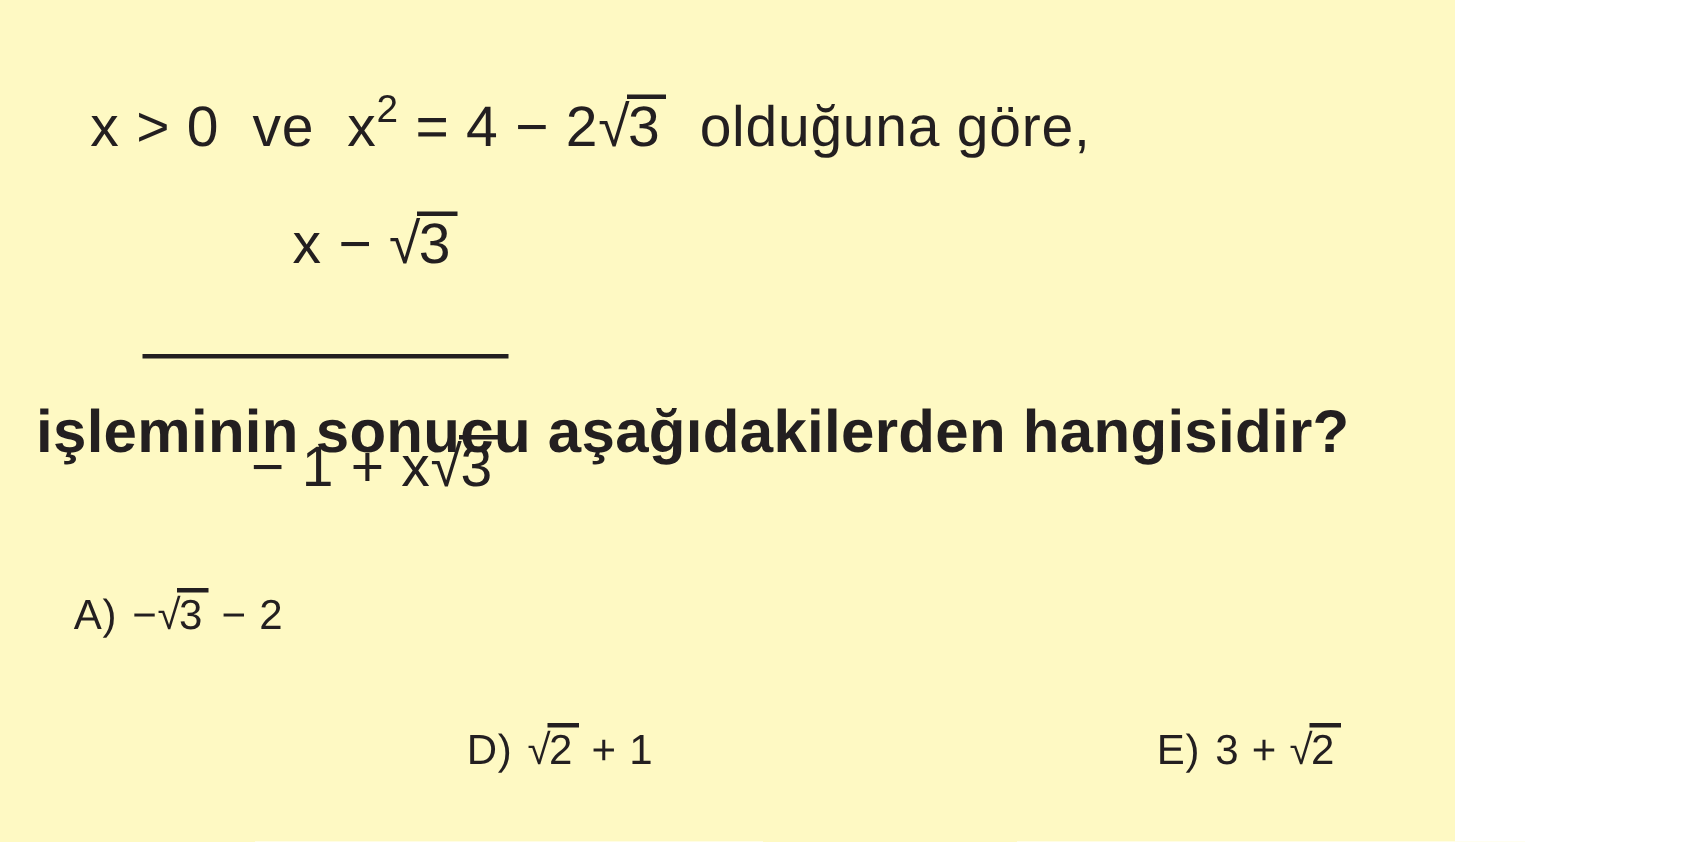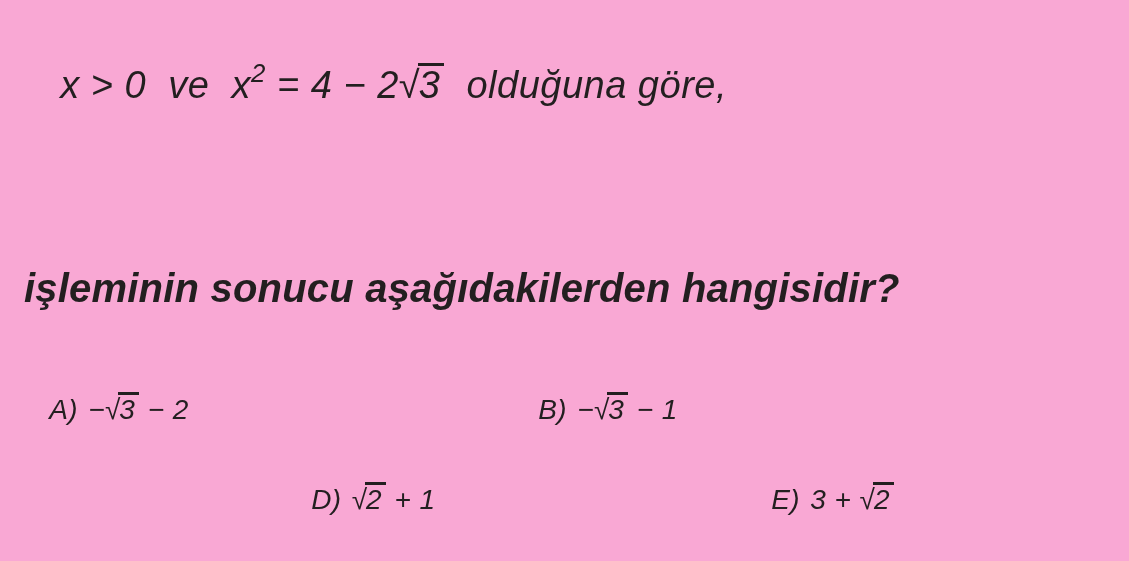--- a/index.html
+++ b/index.html
@@ -2,27 +2,26 @@
 <html><head>
 <meta charset="utf-8">
 <style>
   html, body {
     margin: 0;
     padding: 0;
     background: #ffffff;
   }
   .page {
     position: relative;
-    width: 1129px;
+    width: 970px;
     height: 561px;
-    background: #f9a8d4;
+    background: #fef9c3;
     color: #231f20;
     font-family: "Liberation Sans", sans-serif;
     overflow: hidden;
-    font-style: italic;
   }
   .mathtext {
     white-space: pre-wrap;
   }
   
   .given-line {
     position: absolute;
     left: 16px;
     top: 20px;
     font-size: 38px;
@@ -92,30 +91,35 @@
 </style>
 </head>
 <body>
 
 <div class="page">
 
   <div class="given-line mathtext">
     <span>x &gt; 0  ve  x</span><sup>2</sup><span> = 4 − 2</span><span class="sqrt"><span class="sqrt-sym">√</span><span class="sqrt-val">3</span></span><span>  olduğuna göre,</span>
   </div>
 
+  <div class="fraction">
+    <div class="frac-num mathtext">
+      <span>x − </span><span class="sqrt"><span class="sqrt-sym">√</span><span class="sqrt-val">3</span></span>
+    </div>
+    <div class="frac-den mathtext">
+      <span>− 1 + x</span><span class="sqrt"><span class="sqrt-sym">√</span><span class="sqrt-val">3</span></span>
+    </div>
+  </div>
 
   <div class="prompt-line">işleminin sonucu aşağıdakilerden hangisidir?</div>
 
   <div class="choice choice-a mathtext">
     <span class="choice-label">A)</span><span>−</span><span class="sqrt"><span class="sqrt-sym">√</span><span class="sqrt-val">3</span></span><span> − 2</span>
   </div>
 
-  <div class="choice choice-b mathtext">
-    <span class="choice-label">B)</span><span>−</span><span class="sqrt"><span class="sqrt-sym">√</span><span class="sqrt-val">3</span></span><span> − 1</span>
-  </div>
 
 
   <div class="choice choice-d mathtext">
     <span class="choice-label">D)</span><span></span><span class="sqrt"><span class="sqrt-sym">√</span><span class="sqrt-val">2</span></span><span> + 1</span>
   </div>
 
   <div class="choice choice-e mathtext">
     <span class="choice-label">E)</span><span>3 + </span><span class="sqrt"><span class="sqrt-sym">√</span><span class="sqrt-val">2</span></span><span></span>
   </div>
 

